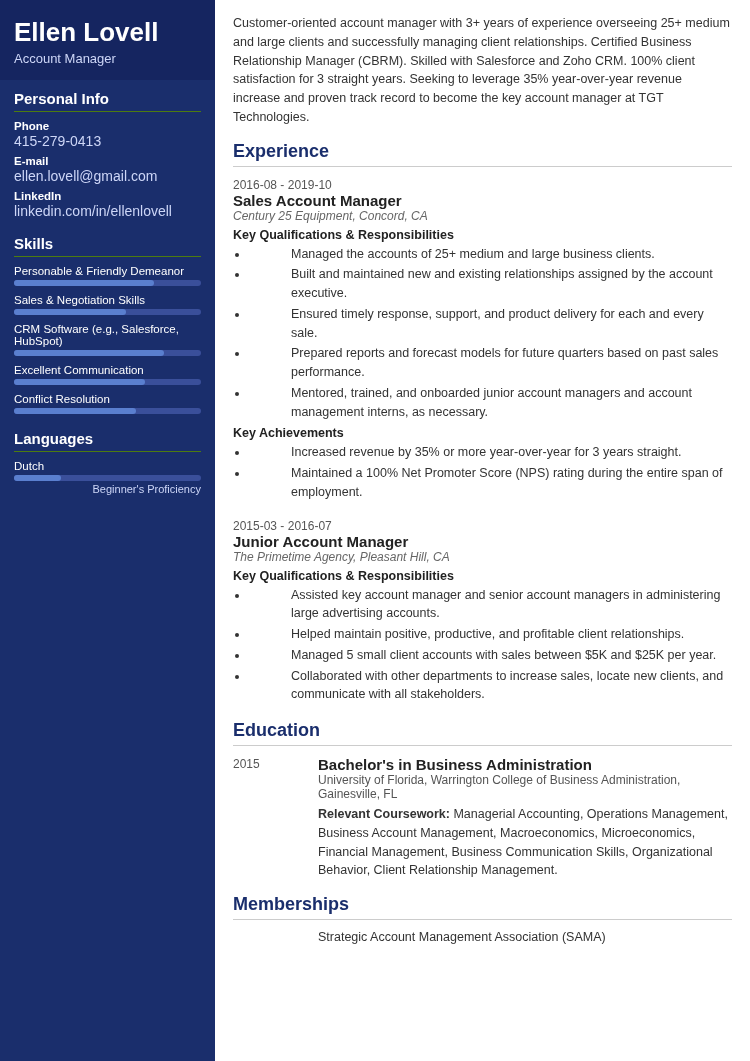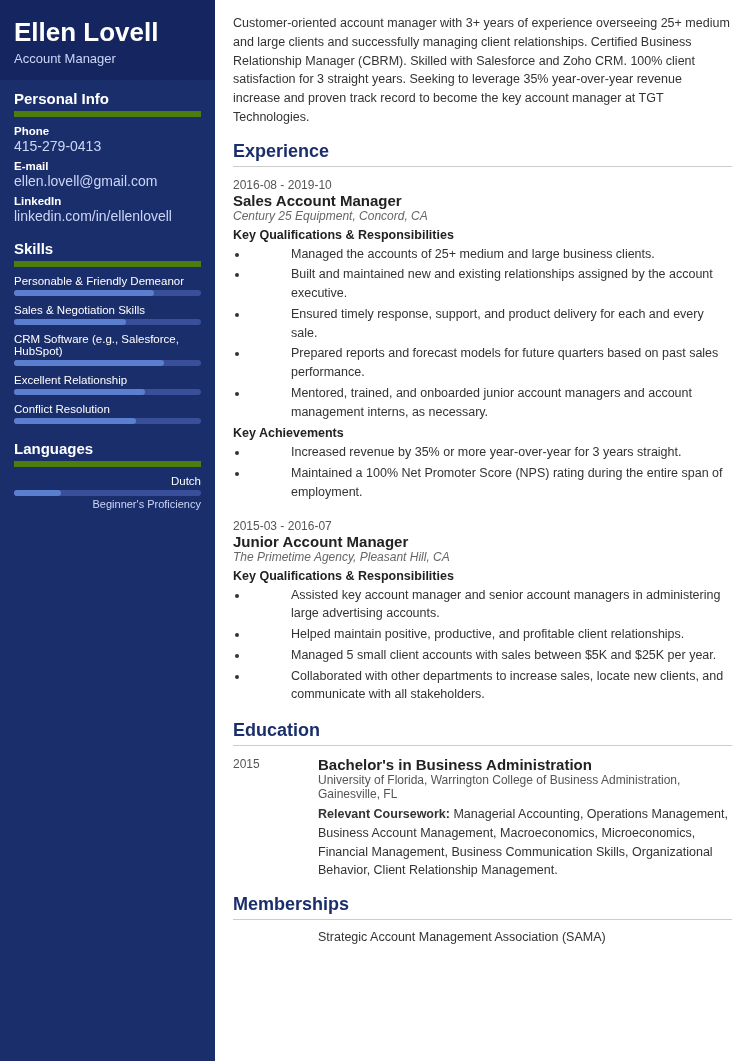--- a/index.html
+++ b/index.html
@@ -37,21 +37,21 @@
       color: #cdd6f7;
       margin-top: 4px;
     }
     .sidebar-section {
       padding: 10px 14px 6px 14px;
     }
     .sidebar-section-title {
       font-size: 15px;
       font-weight: 700;
       color: #fff;
-      border-bottom: 6px solid #4d7c0f;
+      border-bottom: 1px solid #4d7c0f;
       padding-bottom: 4px;
       margin-bottom: 8px;
     }
     .info-label {
       font-size: 11.5px;
       font-weight: 700;
       color: #fff;
       margin-top: 6px;
     }
     .info-value {
@@ -74,21 +74,20 @@
     .skill-bar-fill {
       height: 6px;
       background: #5a7fcf;
       border-radius: 3px;
     }
     .lang-name {
       font-size: 11.5px;
       color: #fff;
       margin-top: 6px;
       margin-bottom: 3px;
-      text-align: right;
     }
     .lang-bar-bg {
       width: 100%;
       height: 6px;
       background: #3a4f9a;
       border-radius: 3px;
     }
     .lang-bar-fill {
       height: 6px;
       background: #5a7fcf;
@@ -242,21 +241,21 @@
       <div class="skill-bar-fill" style="width:60%"></div>
     </div>
   </div>
         <div>
     <div class="skill-name">CRM Software (e.g., Salesforce, HubSpot)</div>
     <div class="skill-bar-bg">
       <div class="skill-bar-fill" style="width:80%"></div>
     </div>
   </div>
         <div>
-    <div class="skill-name">Excellent Relationship</div>
+    <div class="skill-name">Excellent Communication</div>
     <div class="skill-bar-bg">
       <div class="skill-bar-fill" style="width:70%"></div>
     </div>
   </div>
         <div>
     <div class="skill-name">Conflict Resolution</div>
     <div class="skill-bar-bg">
       <div class="skill-bar-fill" style="width:65%"></div>
     </div>
   </div>

